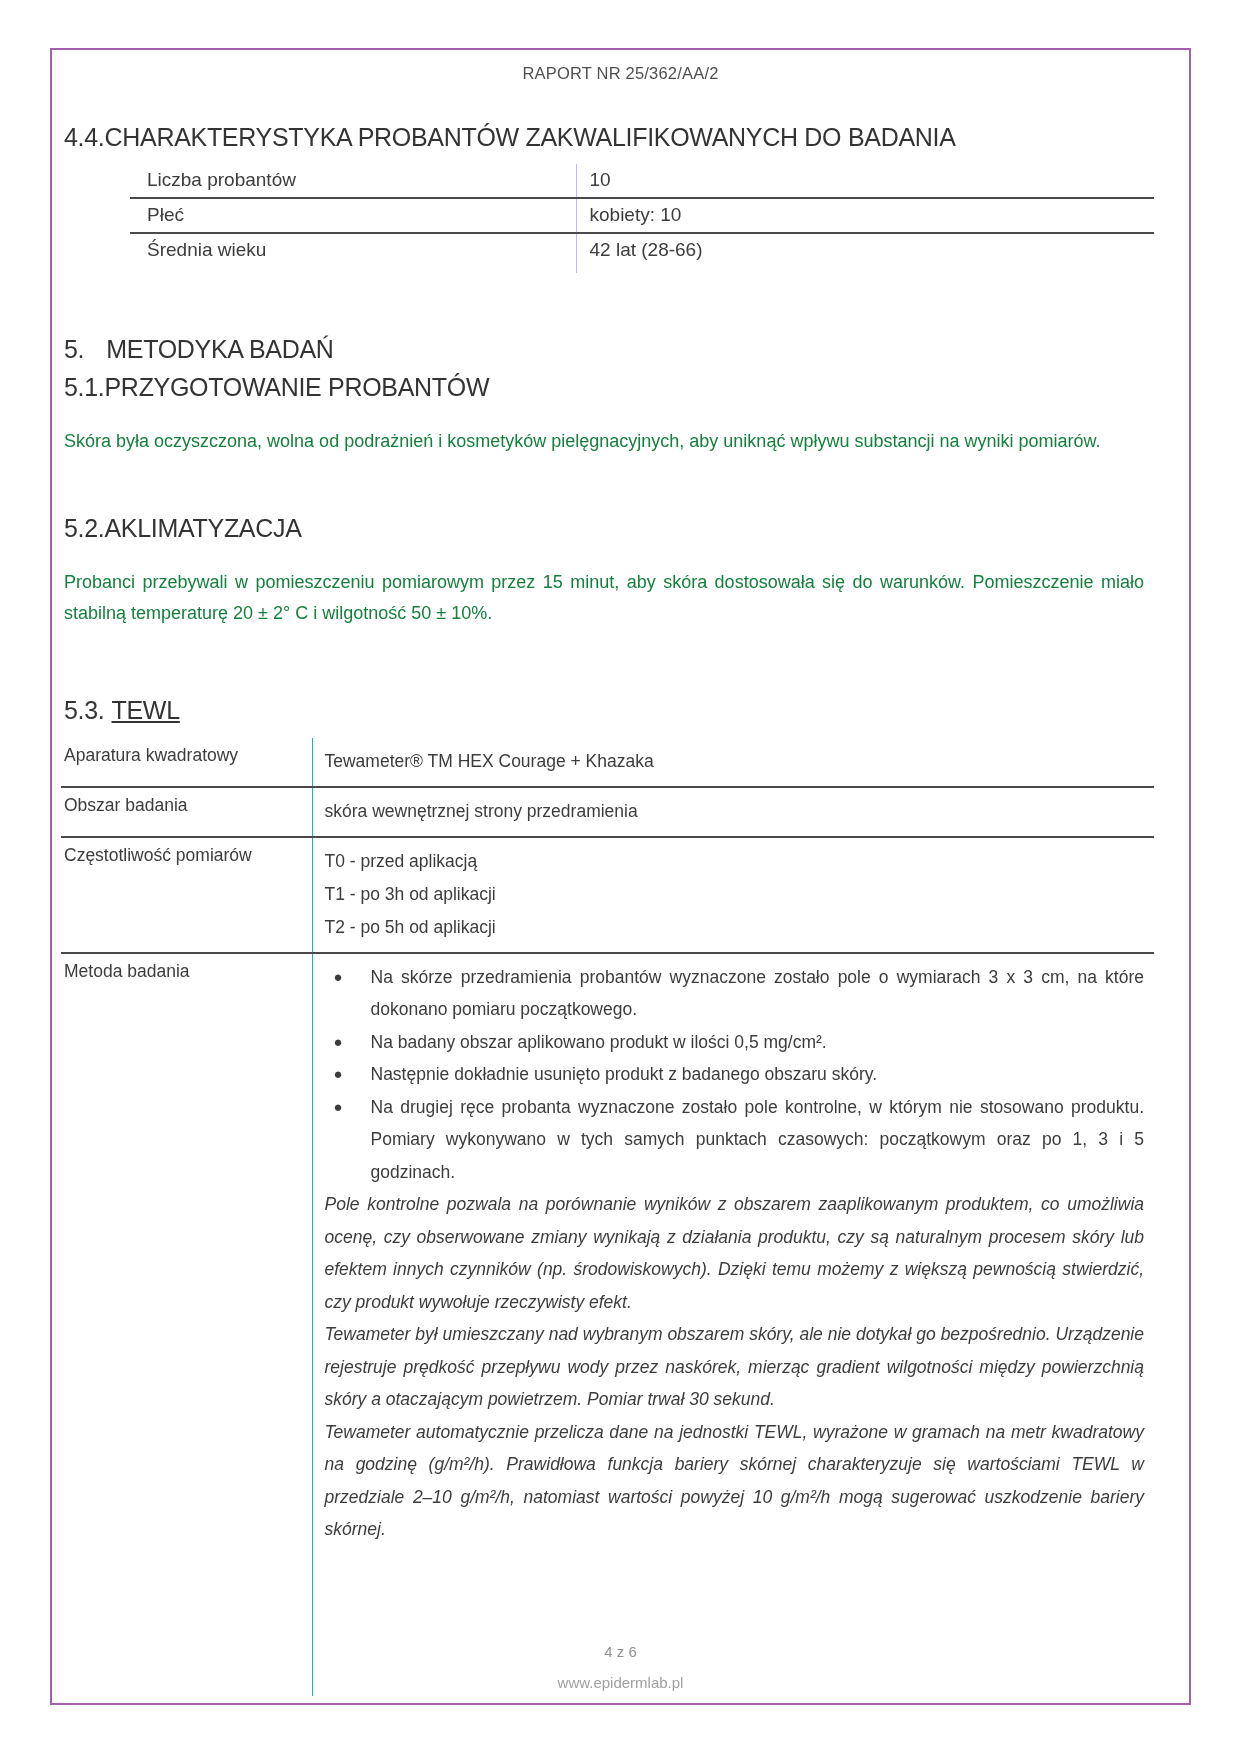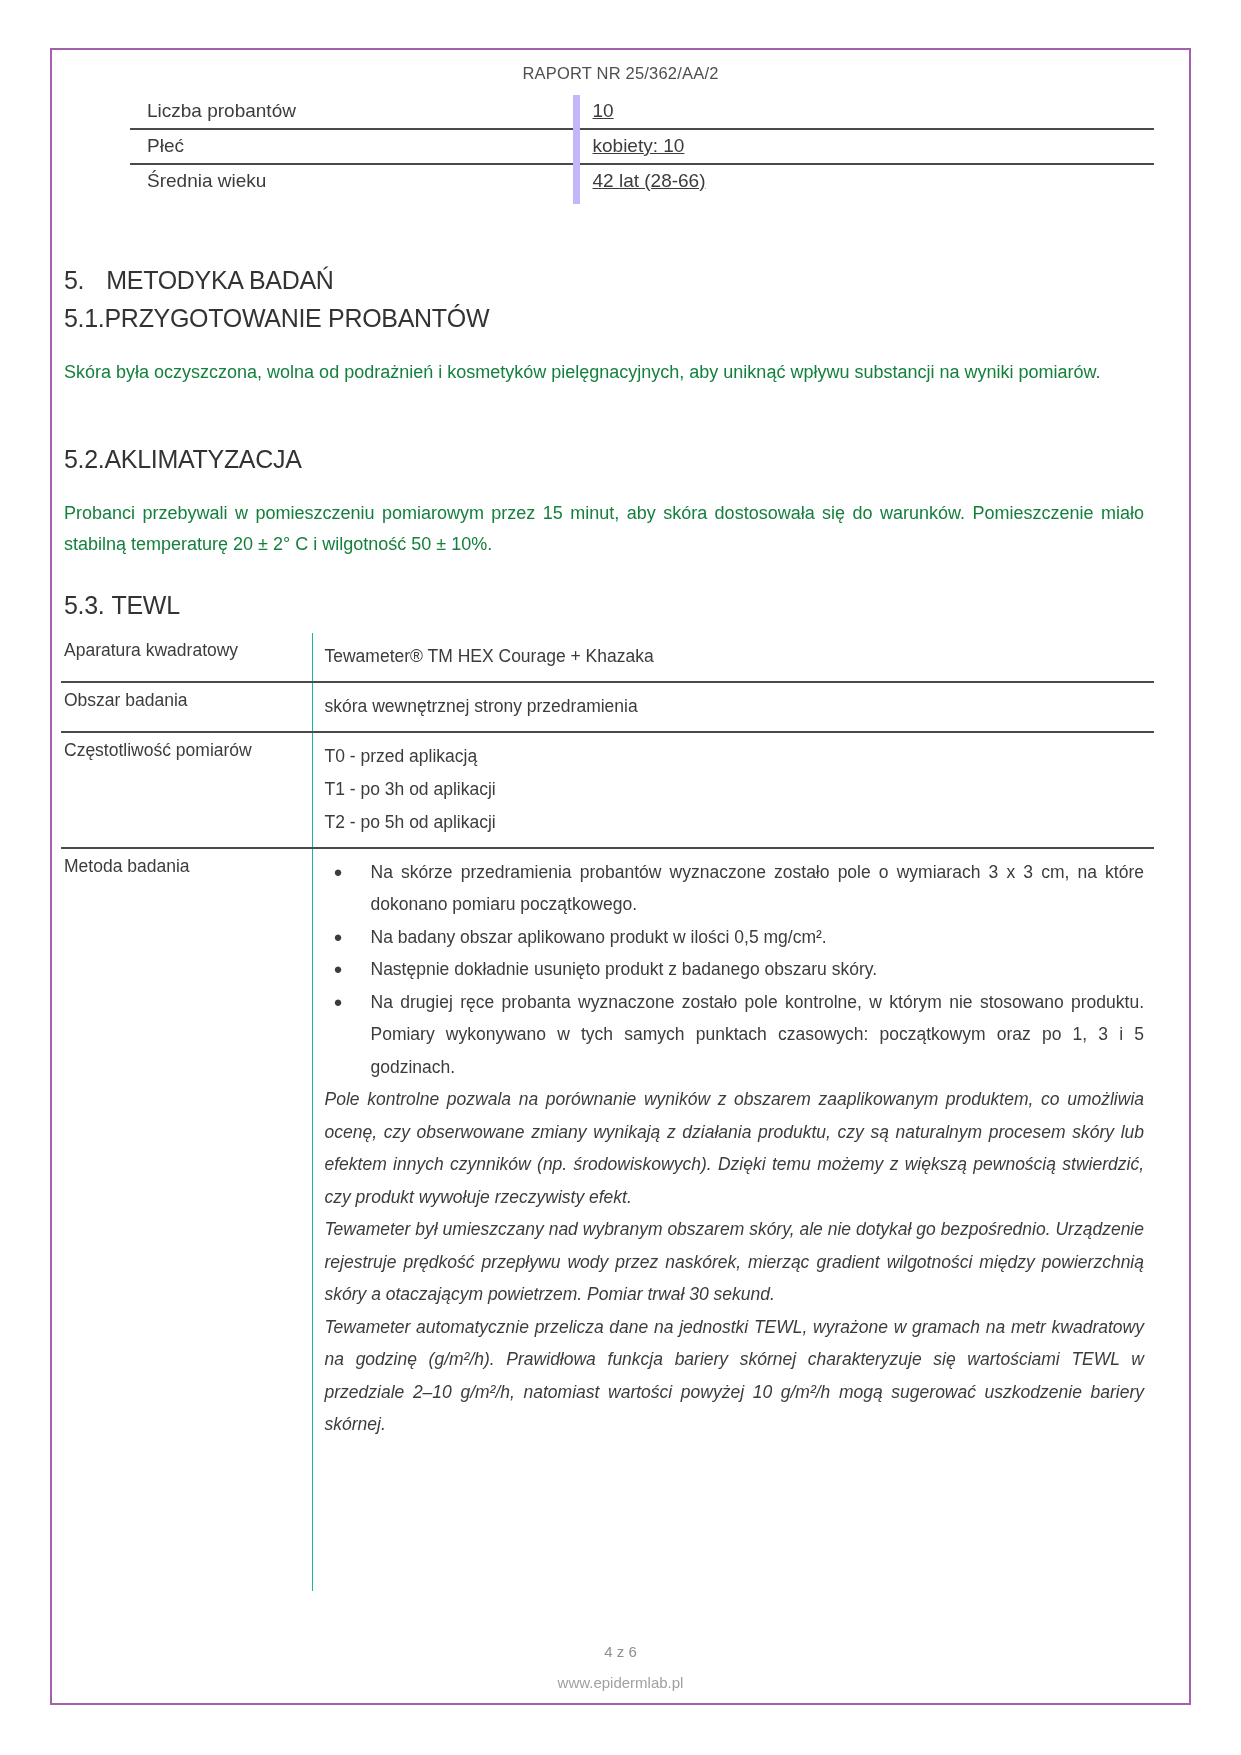--- a/index.html
+++ b/index.html
@@ -29,38 +29,38 @@
     color:#333333; white-space:nowrap;
   }
   .heading .sec-num { display:inline-block; }
   .heading.gap-big  .sec-num { margin-right:22px; }
   .heading.gap-sm   .sec-num { margin-right:7px; }
   .heading.gap-none .sec-num { margin-right:0; }
   .h-44 { margin-top:40px; }
   .h-5  { margin-top:62px; }
   .h-51 { margin-top:9px; }
   .h-52 { margin-top:56px; }
-  .h-53 { margin-top:30px; }
+  .h-53 { margin-top:66px;text-decoration:underline; }
   .para {
     margin:24px 0 0 12px;
     width:1080px;
     font-size:18px; line-height:31.5px;
     text-align:justify;
     color:#15803d;
   }
   
   .tbl-participants {
     margin:12px 0 0 78px;
     width:1024px;
     border-collapse:collapse;
     font-size:19px; color:#3c3c3c;
   }
   .tbl-participants td { vertical-align:middle; padding:5px 10px 6px 17px; }
   .tbl-participants tr + tr td { border-top:2px solid #4a4a4a; }
-  .tbl-participants td.val { border-left:7px solid #c4b5fd; padding-left:13px; width:578px;text-decoration:underline; }
+  .tbl-participants td.val { border-left:1px solid #c4b5fd; padding-left:13px; width:578px; }
   .tbl-participants td.lbl { width:446px; }
   .tbl-participants tr.last td { padding-bottom:12px; }
   
   .tbl-tewl {
     margin:13px 0 0 9px;
     width:1093px;
     border-collapse:collapse;
     font-size:17.5px; color:#3c3c3c;
   }
   .tbl-tewl td { vertical-align:top; padding:7px 10px 8px 3px; }
@@ -87,20 +87,21 @@
   .page-footer .page-num { margin-bottom:14px; color:#8f8f8f; }
   .page-footer .site { color:#a0a0a0;text-align:center; }
 </style>
 </head>
 <body>
 
 <div class="frame">
 
   <div class="report-header">RAPORT NR 25/362/AA/2</div>
 
+  <h2 class="heading gap-none h-44"><span class="sec-num">4.4.</span><span>CHARAKTERYSTYKA PROBANTÓW ZAKWALIFIKOWANYCH DO BADANIA</span></h2>
 
   <table class="tbl-participants">
     <tbody>
       <tr>
         <td class="lbl">Liczba probantów</td>
         <td class="val">10</td>
       </tr>
       <tr>
         <td class="lbl">Płeć</td>
         <td class="val">kobiety: 10</td>

